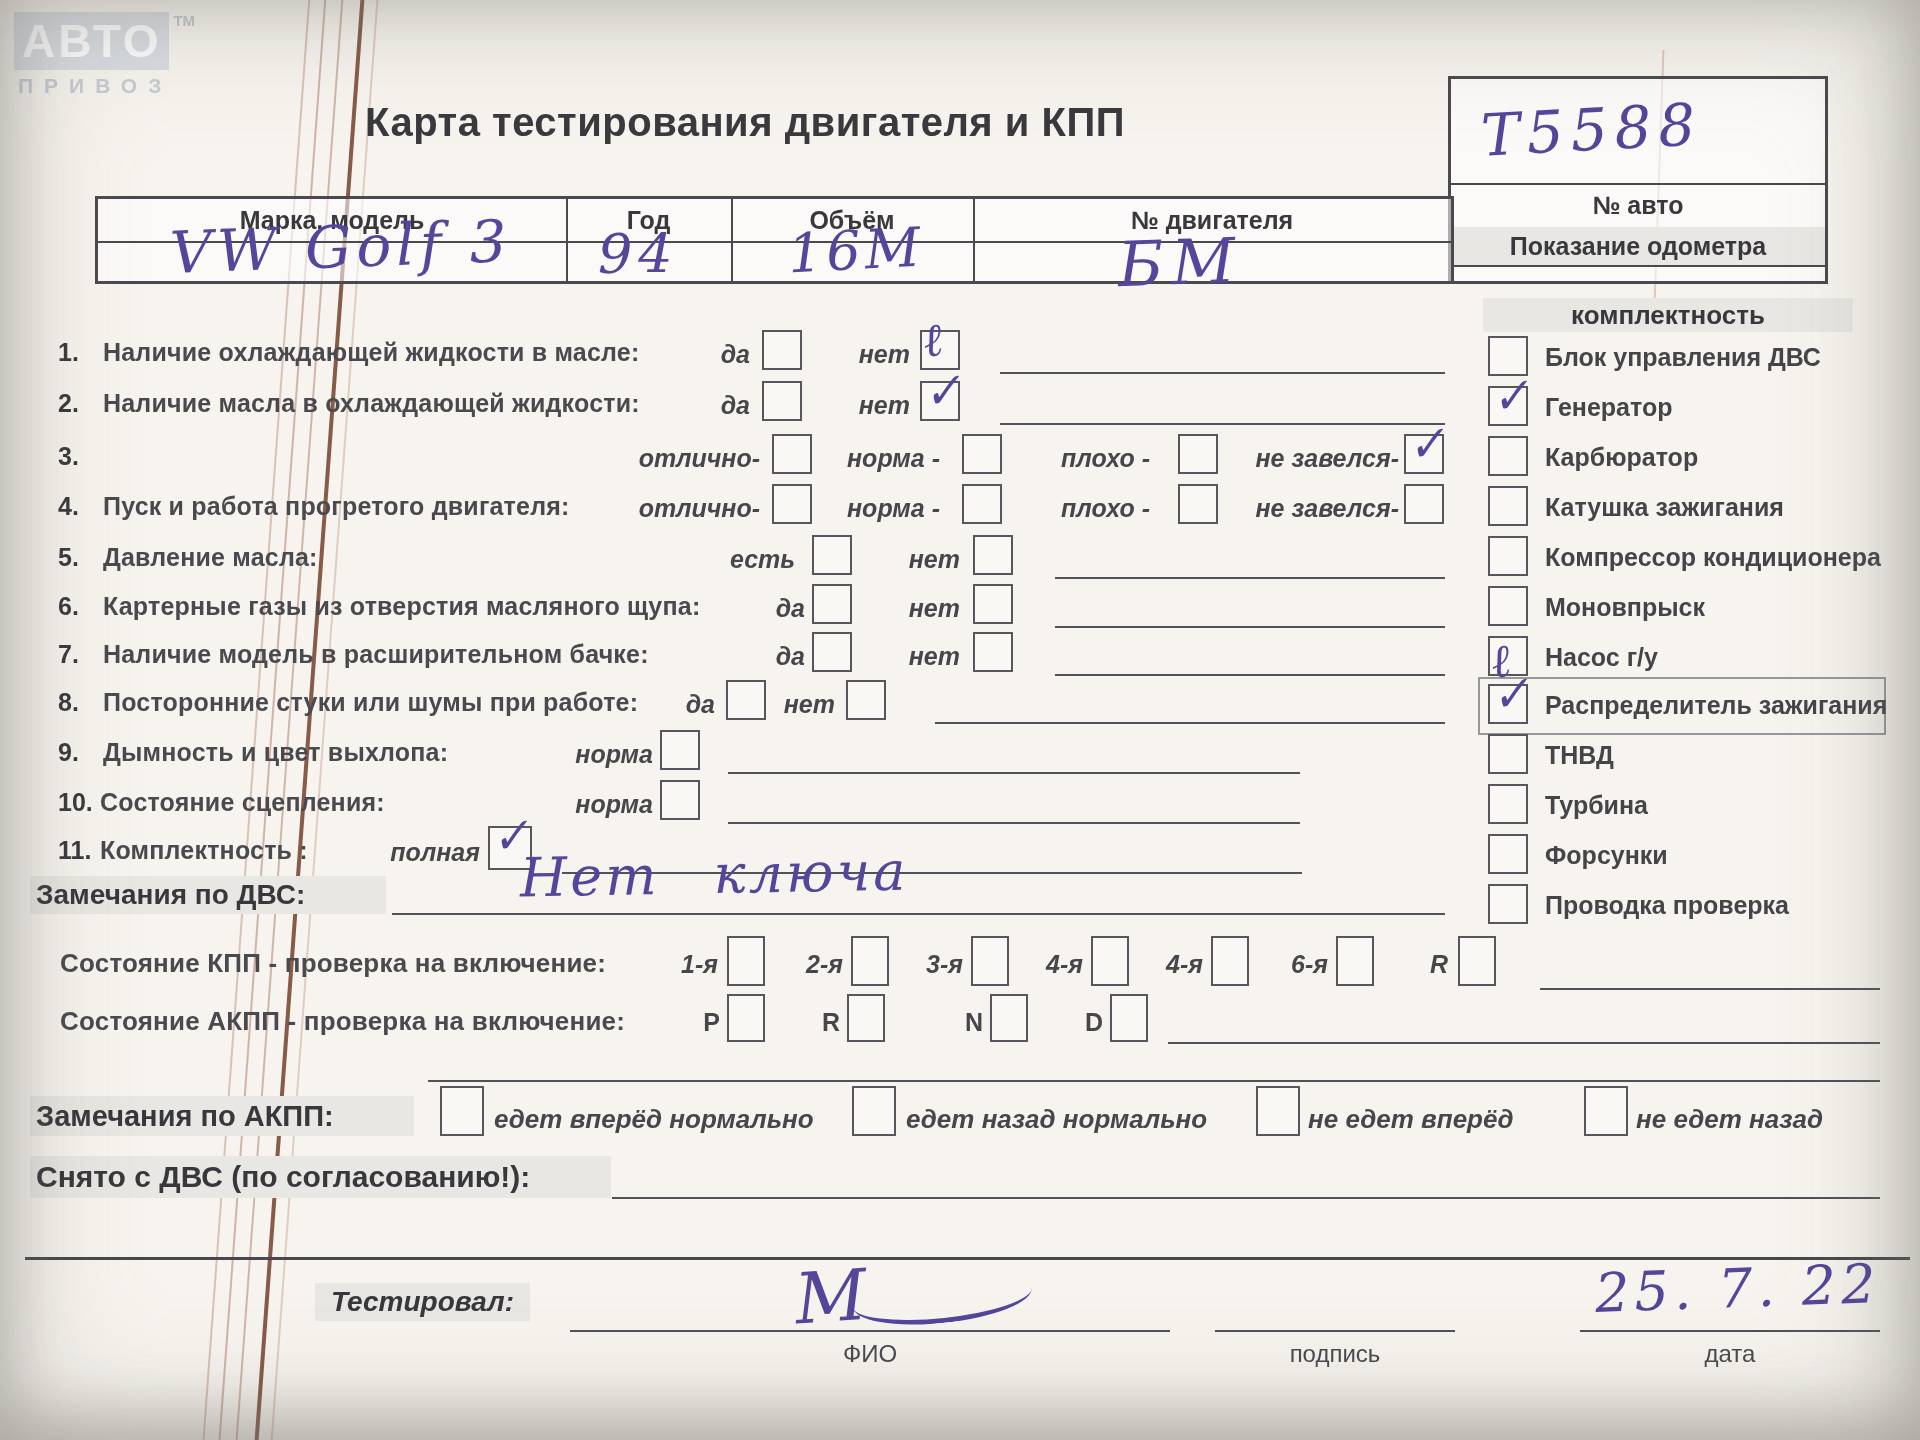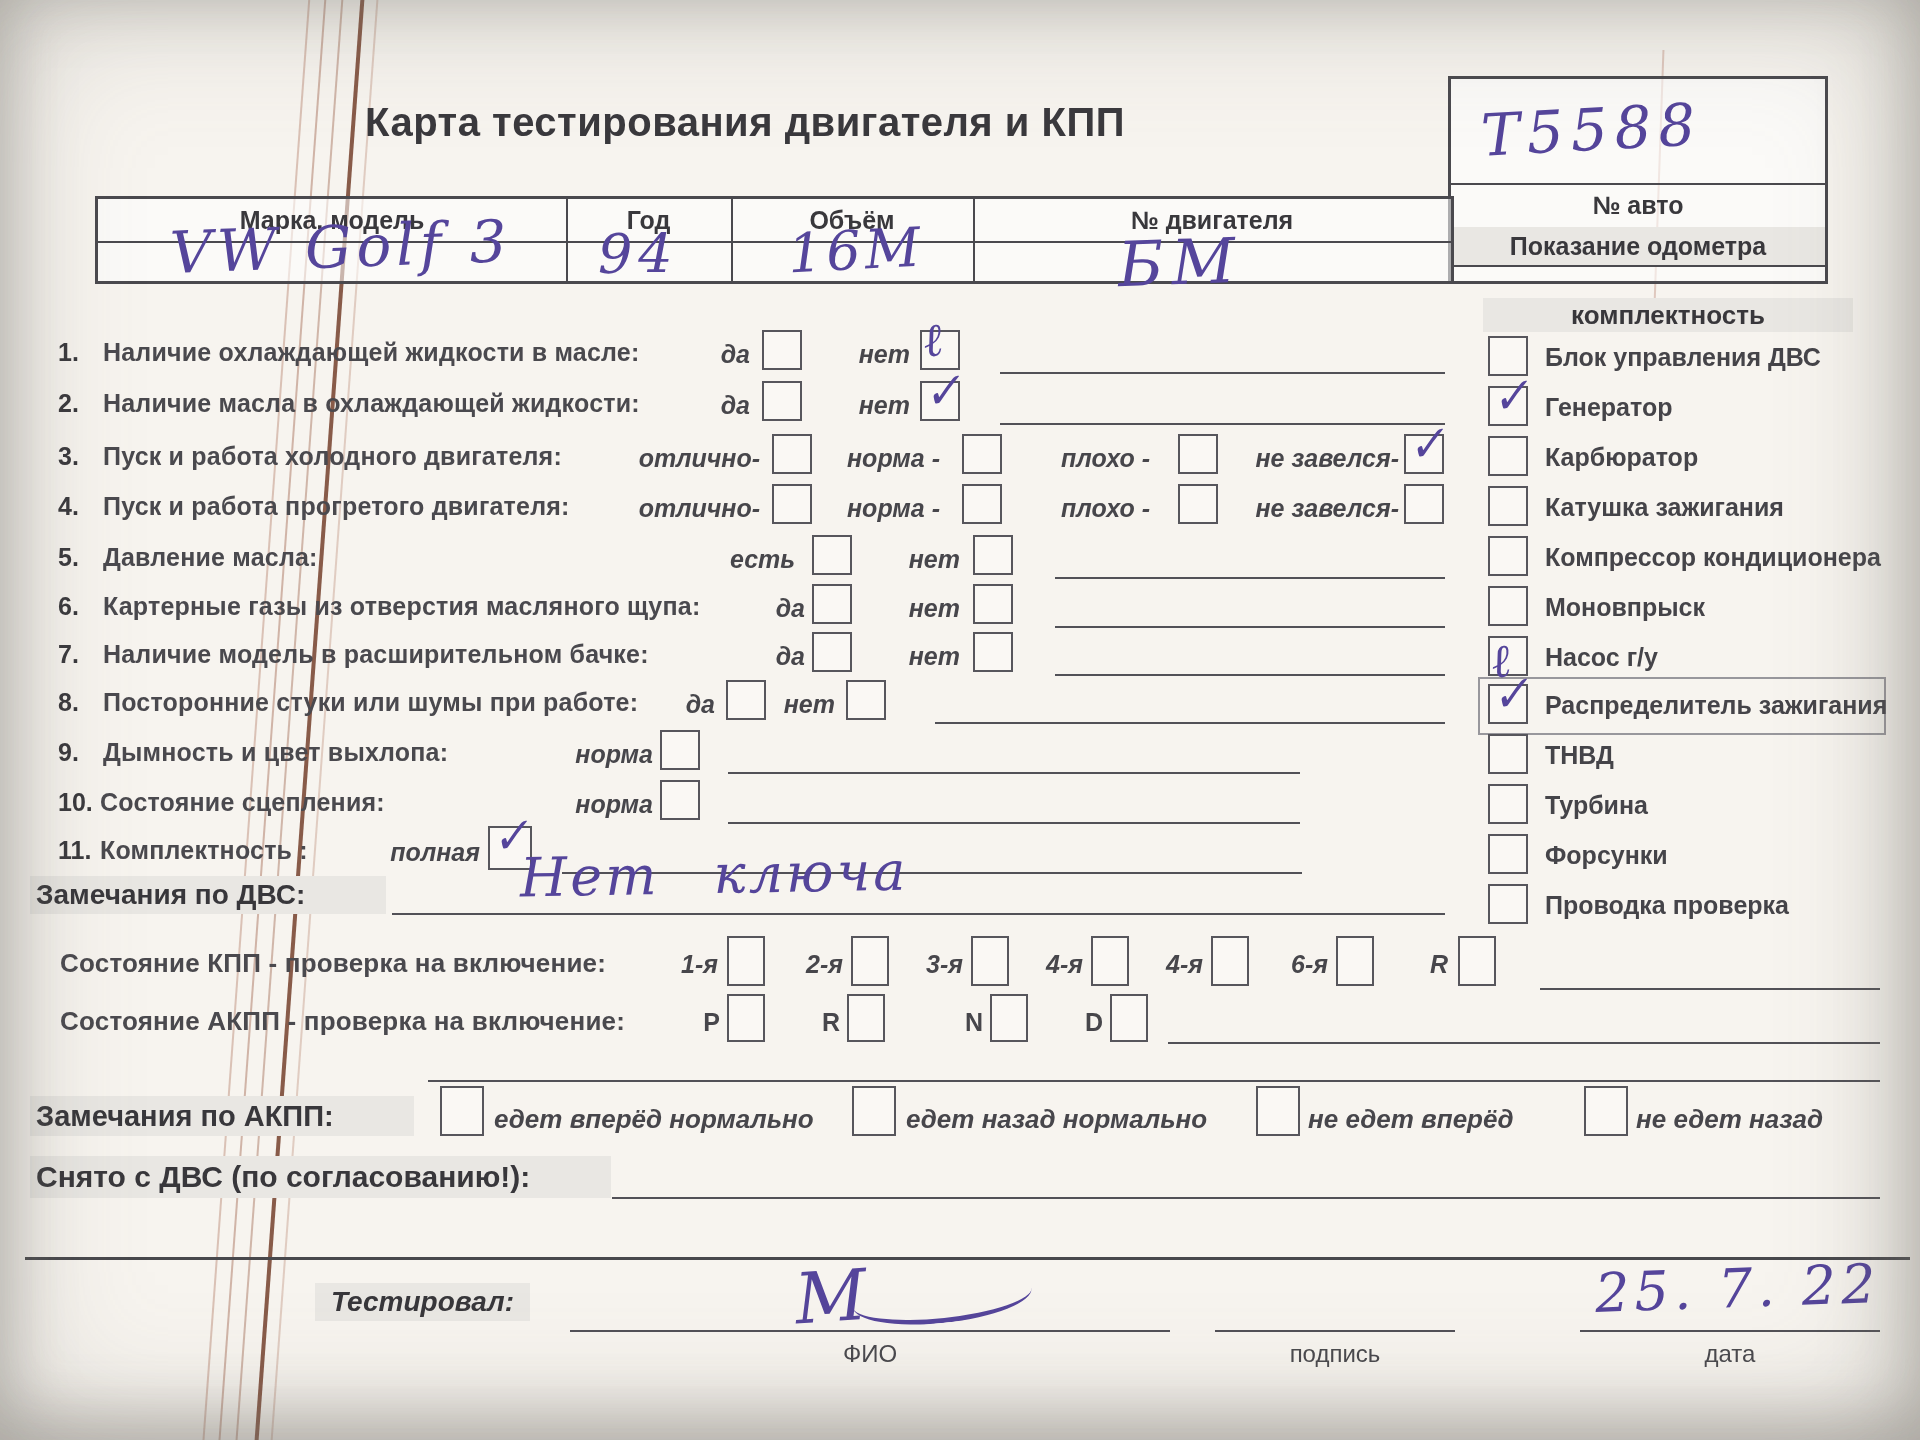--- a/index.html
+++ b/index.html
@@ -45,20 +45,24 @@
 
   <div class="abs streaks">
     <div class="streak" style="left:0;width:1.5px;background:rgba(181,130,110,.45)"></div>
     <div class="streak" style="left:16px;width:1.5px;background:rgba(170,115,96,.5)"></div>
     <div class="streak" style="left:33px;width:2px;background:rgba(160,106,85,.45)"></div>
     <div class="streak" style="left:52px;width:3.5px;background:rgba(116,64,44,.85)"></div>
     <div class="streak" style="left:68px;width:1.5px;background:rgba(181,130,110,.35)"></div>
   </div>
   <div class="abs" style="left:1658px;top:50px;width:2px;height:255px;background:rgba(192,147,131,.45);transform:rotate(2deg)"></div>
 
+  <div class="abs" style="left:14px;top:12px">
+    <span class="logo-word">АВТО</span><span class="logo-tm">TM</span>
+    <div class="logo-sub">ПРИВОЗ</div>
+  </div>
 
   <div class="abs title" style="left:330px;top:100px;width:830px">Карта тестирования двигателя  и КПП</div>
 
   <div class="abs vbox" style="left:1448px;top:76px;width:374px;height:202px">
     <div class="abs bline" style="left:0;top:0;width:100%;height:104px">
       <span class="abs hw" style="left:30px;top:22px;font-size:58px;letter-spacing:7px;transform:rotate(-3deg)">Т5588</span>
     </div>
     <div class="abs bline cell-h" style="left:0;top:104px;width:100%;height:44px;line-height:44px">№ авто</div>
     <div class="abs bline cell-h gray-bg" style="left:0;top:148px;width:100%;height:38px;line-height:38px">Показание одометра</div>
     <div class="abs" style="left:0;top:186px;width:100%;height:16px"></div>
@@ -97,21 +101,20 @@
   <div class="abs box" style="left:762px;top:381px">
       <span class="mark"></span>
     </div>
   <div class="abs opt" style="left:848px;top:391px;width:62px">нет</div>
   <div class="abs box" style="left:920px;top:381px">
       <span class="mark">✓</span>
     </div>
   <div class="abs uline" style="left:1000px;top:423px;width:445px"></div>
 
   <div class="abs qnum" style="left:58px;top:442px">3.</div>
-  <div class="abs qtext" style="left:103px;top:442px">Пуск и работа холодного двигателя:</div>
   <div class="abs opt" style="left:630px;top:444px;width:130px">отлично-</div>
   <div class="abs box" style="left:772px;top:434px">
       <span class="mark"></span>
     </div>
   <div class="abs opt" style="left:845px;top:444px;width:95px">норма -</div>
   <div class="abs box" style="left:962px;top:434px">
       <span class="mark"></span>
     </div>
   <div class="abs opt" style="left:1058px;top:444px;width:92px">плохо -</div>
   <div class="abs box" style="left:1178px;top:434px">

